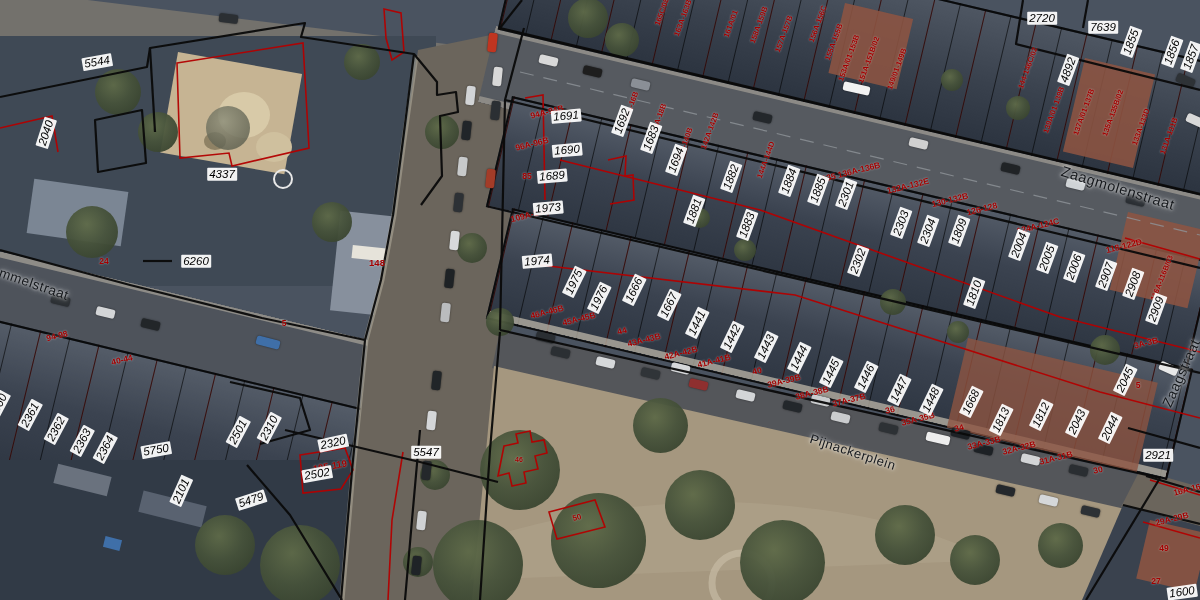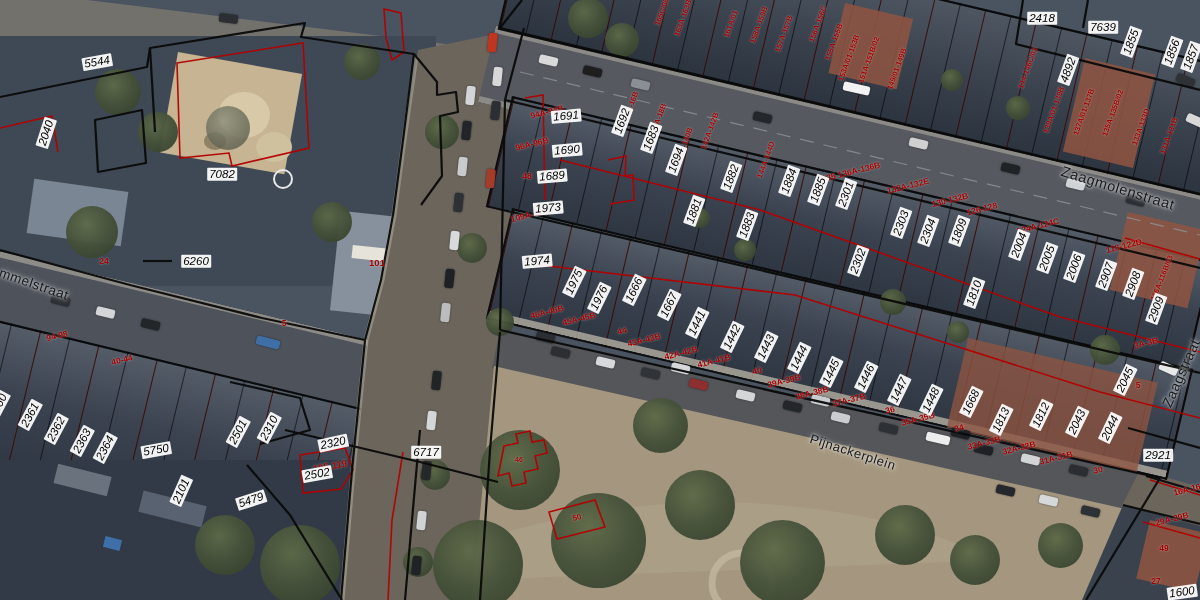--- a/index.html
+++ b/index.html
@@ -223,35 +223,35 @@
       <path d="M365,340 L352,470 L341,600"></path>
       <path d="M500,332 L490,450 L480,600"></path>
       <path d="M143,261 L172,261"></path>
     </g>
     <circle cx="283" cy="179" r="9" stroke="#e8e8e8" stroke-width="2" fill="none"></circle>
   </svg>
 
   <div id="labels" class="abs" style="inset:0;z-index:30;">
       <span class="plabel" style="left: 97px; top: 62px; transform: translate(-50%, -50%) rotate(-10deg);">5544</span>
       <span class="plabel" style="left: 46px; top: 133px; transform: translate(-50%, -50%) rotate(-72deg);">2040</span>
-      <span class="plabel" style="left: 222px; top: 174px; transform: translate(-50%, -50%) rotate(0deg);">7082</span>
+      <span class="plabel" style="left: 222px; top: 174px; transform: translate(-50%, -50%) rotate(0deg);">4337</span>
       <span class="plabel" style="left: 196px; top: 261px; transform: translate(-50%, -50%) rotate(0deg);">6260</span>
       <span class="plabel" style="left: -2px; top: 406px; transform: translate(-50%, -50%) rotate(-62deg);">2360</span>
       <span class="plabel" style="left: 30px; top: 415px; transform: translate(-50%, -50%) rotate(-62deg);">2361</span>
       <span class="plabel" style="left: 56px; top: 429px; transform: translate(-50%, -50%) rotate(-62deg);">2362</span>
       <span class="plabel" style="left: 82px; top: 441px; transform: translate(-50%, -50%) rotate(-62deg);">2363</span>
       <span class="plabel" style="left: 105px; top: 448px; transform: translate(-50%, -50%) rotate(-62deg);">2364</span>
       <span class="plabel" style="left: 156px; top: 450px; transform: translate(-50%, -50%) rotate(-10deg);">5750</span>
       <span class="plabel" style="left: 238px; top: 432px; transform: translate(-50%, -50%) rotate(-62deg);">2501</span>
       <span class="plabel" style="left: 269px; top: 428px; transform: translate(-50%, -50%) rotate(-62deg);">2310</span>
       <span class="plabel" style="left: 333px; top: 443px; transform: translate(-50%, -50%) rotate(-12deg);">2320</span>
       <span class="plabel" style="left: 317px; top: 474px; transform: translate(-50%, -50%) rotate(-10deg);">2502</span>
       <span class="plabel" style="left: 251px; top: 500px; transform: translate(-50%, -50%) rotate(-18deg);">5479</span>
       <span class="plabel" style="left: 181px; top: 491px; transform: translate(-50%, -50%) rotate(-66deg);">2101</span>
-      <span class="plabel" style="left: 426px; top: 452px; transform: translate(-50%, -50%) rotate(0deg);">6717</span>
+      <span class="plabel" style="left: 426px; top: 452px; transform: translate(-50%, -50%) rotate(0deg);">5547</span>
       <span class="plabel" style="left: 566px; top: 116px; transform: translate(-50%, -50%) rotate(-5deg);">1691</span>
       <span class="plabel" style="left: 567px; top: 150px; transform: translate(-50%, -50%) rotate(-5deg);">1690</span>
       <span class="plabel" style="left: 552px; top: 176px; transform: translate(-50%, -50%) rotate(-5deg);">1689</span>
       <span class="plabel" style="left: 548px; top: 208px; transform: translate(-50%, -50%) rotate(-5deg);">1973</span>
       <span class="plabel" style="left: 537px; top: 261px; transform: translate(-50%, -50%) rotate(-5deg);">1974</span>
       <span class="plabel" style="left: 622px; top: 121px; transform: translate(-50%, -50%) rotate(-70deg);">1692</span>
       <span class="plabel" style="left: 651px; top: 138px; transform: translate(-50%, -50%) rotate(-70deg);">1683</span>
       <span class="plabel" style="left: 676px; top: 160px; transform: translate(-50%, -50%) rotate(-70deg);">1694</span>
       <span class="plabel" style="left: 731px; top: 177px; transform: translate(-50%, -50%) rotate(-70deg);">1882</span>
       <span class="plabel" style="left: 694px; top: 211px; transform: translate(-50%, -50%) rotate(-70deg);">1881</span>
@@ -283,36 +283,36 @@
       <span class="plabel" style="left: 899px; top: 390px; transform: translate(-50%, -50%) rotate(-64deg);">1447</span>
       <span class="plabel" style="left: 931px; top: 400px; transform: translate(-50%, -50%) rotate(-64deg);">1448</span>
       <span class="plabel" style="left: 971px; top: 402px; transform: translate(-50%, -50%) rotate(-64deg);">1668</span>
       <span class="plabel" style="left: 1001px; top: 420px; transform: translate(-50%, -50%) rotate(-64deg);">1813</span>
       <span class="plabel" style="left: 1041px; top: 415px; transform: translate(-50%, -50%) rotate(-64deg);">1812</span>
       <span class="plabel" style="left: 1077px; top: 422px; transform: translate(-50%, -50%) rotate(-64deg);">2043</span>
       <span class="plabel" style="left: 1110px; top: 428px; transform: translate(-50%, -50%) rotate(-64deg);">2044</span>
       <span class="plabel" style="left: 1125px; top: 380px; transform: translate(-50%, -50%) rotate(-64deg);">2045</span>
       <span class="plabel" style="left: 1158px; top: 455px; transform: translate(-50%, -50%) rotate(0deg);">2921</span>
       <span class="plabel" style="left: 1182px; top: 592px; transform: translate(-50%, -50%) rotate(-8deg);">1600</span>
-      <span class="plabel" style="left: 1042px; top: 18px; transform: translate(-50%, -50%) rotate(0deg);">2418</span>
+      <span class="plabel" style="left: 1042px; top: 18px; transform: translate(-50%, -50%) rotate(0deg);">2720</span>
       <span class="plabel" style="left: 1103px; top: 27px; transform: translate(-50%, -50%) rotate(0deg);">7639</span>
       <span class="plabel" style="left: 1131px; top: 42px; transform: translate(-50%, -50%) rotate(-70deg);">1855</span>
       <span class="plabel" style="left: 1172px; top: 52px; transform: translate(-50%, -50%) rotate(-70deg);">1856</span>
       <span class="plabel" style="left: 1191px; top: 57px; transform: translate(-50%, -50%) rotate(-70deg);">1857</span>
       <span class="plabel" style="left: 1068px; top: 70px; transform: translate(-50%, -50%) rotate(-70deg);">4892</span>
       <span class="hlabel" style="left: 104px; top: 261px; transform: translate(-50%, -50%) rotate(0deg);">24</span>
       <span class="hlabel" style="left: 57px; top: 336px; transform: translate(-50%, -50%) rotate(-13deg);">94-98</span>
       <span class="hlabel" style="left: 122px; top: 360px; transform: translate(-50%, -50%) rotate(-13deg);">40-44</span>
       <span class="hlabel" style="left: 284px; top: 323px; transform: translate(-50%, -50%) rotate(0deg);">5</span>
-      <span class="hlabel" style="left: 377px; top: 263px; transform: translate(-50%, -50%) rotate(0deg); font-size: 9.5px;">101</span>
+      <span class="hlabel" style="left: 377px; top: 263px; transform: translate(-50%, -50%) rotate(0deg); font-size: 9.5px;">148</span>
       <span class="hlabel" style="left: 330px; top: 466px; transform: translate(-50%, -50%) rotate(-10deg); font-size: 9.5px;">105-119</span>
       <span class="hlabel" style="left: 529px; top: 215px; transform: translate(-50%, -50%) rotate(-14deg);">109A-102</span>
       <span class="hlabel" style="left: 547px; top: 112px; transform: translate(-50%, -50%) rotate(-14deg);">94A-94B</span>
       <span class="hlabel" style="left: 532px; top: 144px; transform: translate(-50%, -50%) rotate(-14deg);">96A-96B</span>
-      <span class="hlabel" style="left: 527px; top: 176px; transform: translate(-50%, -50%) rotate(0deg);">48</span>
+      <span class="hlabel" style="left: 527px; top: 176px; transform: translate(-50%, -50%) rotate(0deg);">85</span>
       <span class="hlabel" style="left: 547px; top: 312px; transform: translate(-50%, -50%) rotate(-14deg);">46A-46B</span>
       <span class="hlabel" style="left: 579px; top: 319px; transform: translate(-50%, -50%) rotate(-14deg);">45A-45B</span>
       <span class="hlabel" style="left: 622px; top: 331px; transform: translate(-50%, -50%) rotate(-14deg);">44</span>
       <span class="hlabel" style="left: 644px; top: 340px; transform: translate(-50%, -50%) rotate(-14deg);">43A-43B</span>
       <span class="hlabel" style="left: 681px; top: 353px; transform: translate(-50%, -50%) rotate(-14deg);">42A-42B</span>
       <span class="hlabel" style="left: 714px; top: 361px; transform: translate(-50%, -50%) rotate(-14deg);">41A-41B</span>
       <span class="hlabel" style="left: 757px; top: 371px; transform: translate(-50%, -50%) rotate(-14deg);">40</span>
       <span class="hlabel" style="left: 784px; top: 381px; transform: translate(-50%, -50%) rotate(-14deg);">39A-39B</span>
       <span class="hlabel" style="left: 812px; top: 393px; transform: translate(-50%, -50%) rotate(-14deg);">38A-38B</span>
       <span class="hlabel" style="left: 849px; top: 400px; transform: translate(-50%, -50%) rotate(-14deg);">37A-37B</span>

